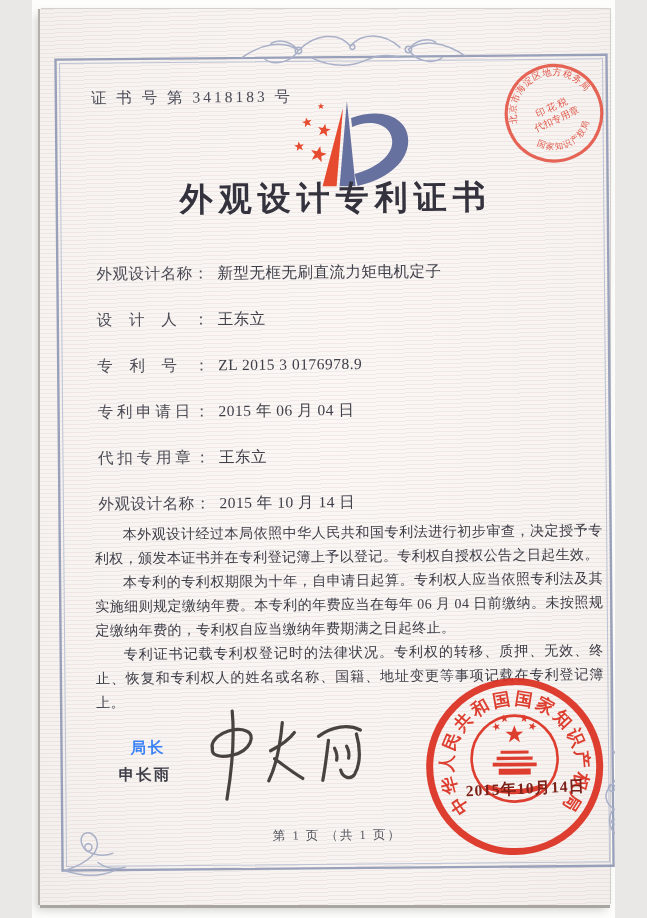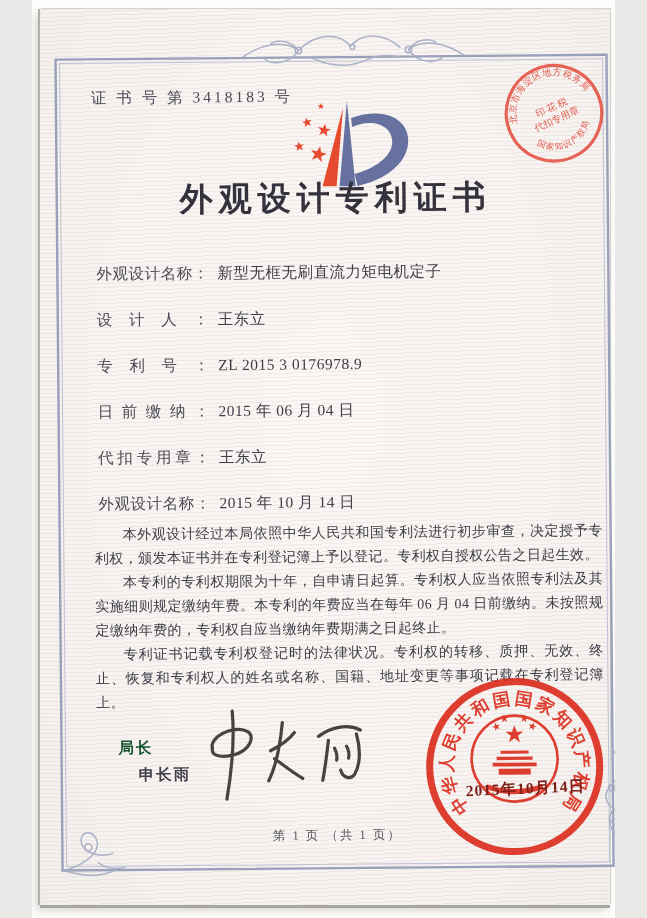--- a/index.html
+++ b/index.html
@@ -20,22 +20,22 @@
 
   .fields{left:66px;top:262px;width:480px;color:#46464f;font-size:15.5px;}
   .frow{margin-bottom:25px;white-space:nowrap;}
   .f-label{display:inline-block;width:112px;text-align:justify;text-align-last:justify;color:#4a4a54;}
   .f-value{margin-left:9px;letter-spacing:0.5px;color:#3f3f49;}
 
   .paras{left:62px;top:521px;width:508px;font-size:14px;line-height:24px;color:#3d3d47;
          text-align:justify;letter-spacing:0.4px;}
   .paras p{margin:0;text-indent:2em;}
 
-  .sig-title{left:84px;top:736px;font-size:15.5px;font-weight:bold;color:#14532d;letter-spacing:2px;}
-  .sig-name{left:84px;top:763px;font-size:15.5px;font-weight:bold;color:#3e3e48;letter-spacing:2px;margin-left:20px;}
+  .sig-title{left:96px;top:736px;font-size:15.5px;font-weight:bold;color:#3b82f6;letter-spacing:2px;}
+  .sig-name{left:84px;top:763px;font-size:15.5px;font-weight:bold;color:#3e3e48;letter-spacing:2px;}
   .sig-svg{left:148px;top:706px;}
 
   .logo{left:248px;top:96px;}
   .main-seal{left:388px;top:676px;width:184px;height:184px;opacity:0.92;}
   .seal-date{left:388px;top:780px;width:205px;text-align:center;font-size:15.5px;font-weight:bold;
              color:#7c2018;letter-spacing:1px;transform:rotate(-2deg);}
   .corner-seal{left:472px;top:62px;width:106px;height:106px;transform:rotate(-24deg);opacity:0.88;}
 
   .footer{left:26px;top:827px;width:552px;text-align:center;font-size:12.5px;letter-spacing:2px;color:#55555f;}
 
@@ -120,21 +120,21 @@
       <div class="frow">
         <span class="f-label">外观设计名称：</span><span class="f-value">新型无框无刷直流力矩电机定子</span>
       </div>
       <div class="frow">
         <span class="f-label">设计人：</span><span class="f-value">王东立</span>
       </div>
       <div class="frow">
         <span class="f-label">专利号：</span><span class="f-value">ZL 2015 3 0176978.9</span>
       </div>
       <div class="frow">
-        <span class="f-label">日前缴纳：</span><span class="f-value">2015 年 06 月 04 日</span>
+        <span class="f-label">专利申请日：</span><span class="f-value">2015 年 06 月 04 日</span>
       </div>
       <div class="frow">
         <span class="f-label">代扣专用章：</span><span class="f-value">王东立</span>
       </div>
       <div class="frow">
         <span class="f-label">外观设计名称：</span><span class="f-value">2015 年 10 月 14 日</span>
       </div>
     </div>
 
     <div class="abs paras">

